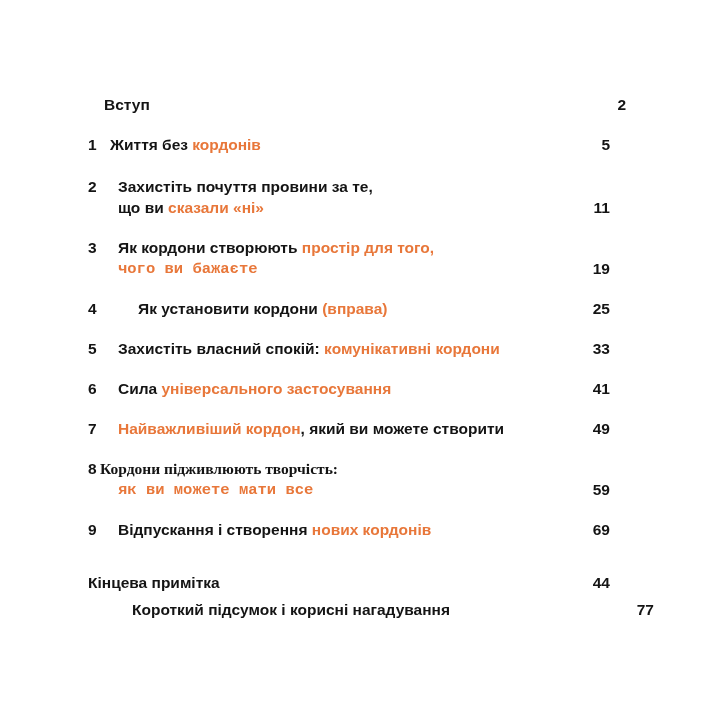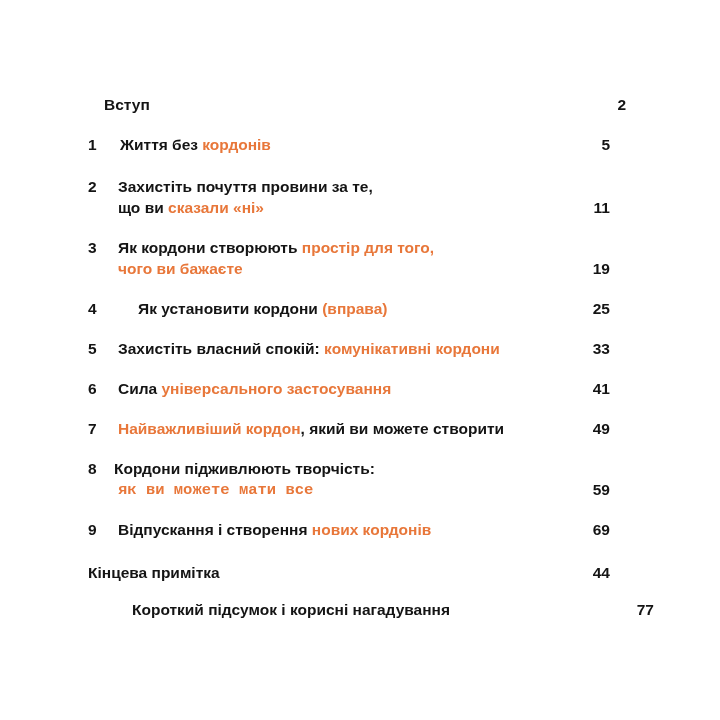--- a/index.html
+++ b/index.html
@@ -21,41 +21,41 @@
 <div class="toc" id="toc">
     <div class="entry" style="top: 95px;">
       <div class="line" style="top: 0px; margin-left: 16px;">
         <span class="title" style="left: 0px;"><span>Вступ</span></span>
         <span class="page">2</span>
       </div>
     </div>
     <div class="entry" style="top: 135px;">
       <div class="line" style="top: 0px;">
         <span class="num">1</span>
-        <span class="title" style="left: 32px; text-align: center;"><span>Життя без </span><span class="hl">кордонів</span></span>
+        <span class="title" style="left: 22px; text-align: center;"><span>Життя без </span><span class="hl">кордонів</span></span>
         <span class="page">5</span>
       </div>
     </div>
     <div class="entry" style="top: 177px;">
       <div class="line" style="top: 0px;">
         <span class="num">2</span>
         <span class="title" style="left: 30px;"><span>Захистіть почуття провини за те,</span></span>
       </div>
       <div class="line" style="top: 21px;">
         <span class="title" style="left: 30px;"><span>що ви </span><span class="hl">сказали «ні»</span></span>
         <span class="page">11</span>
       </div>
     </div>
     <div class="entry" style="top: 238px;">
       <div class="line" style="top: 0px;">
         <span class="num">3</span>
         <span class="title" style="left: 30px; text-align: center;"><span>Як кордони створюють </span><span class="hl">простір для того,</span></span>
       </div>
       <div class="line" style="top: 21px;">
-        <span class="title" style="left: 30px;"><span class="hl">чого ви бажаєте</span></span>
+        <span class="title" style="left: 30px; font-family: Liberation Mono, monospace;"><span class="hl">чого ви бажаєте</span></span>
         <span class="page">19</span>
       </div>
     </div>
     <div class="entry" style="top: 299px;">
       <div class="line" style="top: 0px;">
         <span class="num">4</span>
         <span class="title" style="left: 30px; margin-left: 20px;"><span>Як установити кордони </span><span class="hl">(вправа)</span></span>
         <span class="page">25</span>
       </div>
     </div>
@@ -76,36 +76,36 @@
     <div class="entry" style="top: 419px;">
       <div class="line" style="top: 0px;">
         <span class="num">7</span>
         <span class="title" style="left: 30px;"><span class="hl">Найважливіший кордон</span><span>, який ви можете створити</span></span>
         <span class="page">49</span>
       </div>
     </div>
     <div class="entry" style="top: 459px;">
       <div class="line" style="top: 0px;">
         <span class="num">8</span>
-        <span class="title" style="left: 26px;"><span>Кордони підживлюють творчість:</span></span>
+        <span class="title" style="left: 12px; font-family: Liberation Serif, serif;"><span>Кордони підживлюють творчість:</span></span>
       </div>
       <div class="line" style="top: 21px;">
         <span class="title" style="left: 30px; font-family: Liberation Mono, monospace;"><span class="hl">як ви можете мати все</span></span>
         <span class="page">59</span>
       </div>
     </div>
     <div class="entry" style="top: 520px;">
       <div class="line" style="top: 0px;">
         <span class="num">9</span>
         <span class="title" style="left: 30px;"><span>Відпускання і створення </span><span class="hl">нових кордонів</span></span>
         <span class="page">69</span>
       </div>
     </div>
     <div class="entry" style="top: 561px;">
-      <div class="line" style="top: 2px; text-decoration: underline;">
+      <div class="line" style="top: 12px; text-decoration: underline;">
         <span class="title" style="left: 0px;"><span>Кінцева примітка</span></span>
         <span class="page">44</span>
       </div>
     </div>
     <div class="entry" style="top: 600px;">
       <div class="line" style="top: 0px; margin-left: 44px;">
         <span class="title" style="left: 0px;"><span>Короткий підсумок і корисні нагадування</span></span>
         <span class="page">77</span>
       </div>
     </div>

